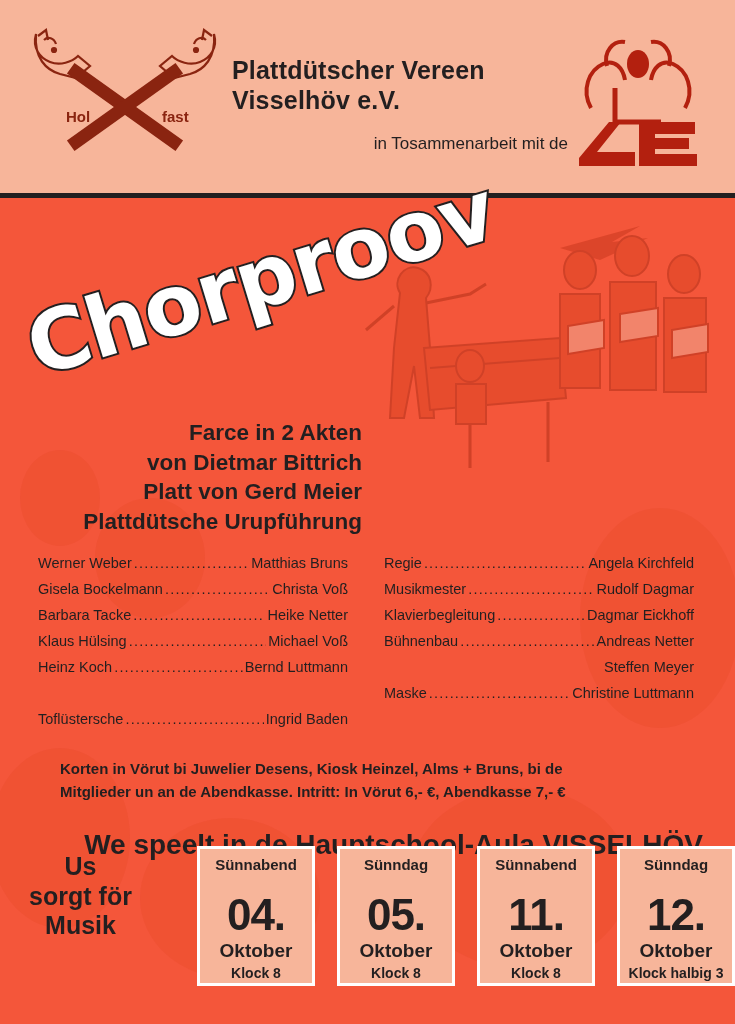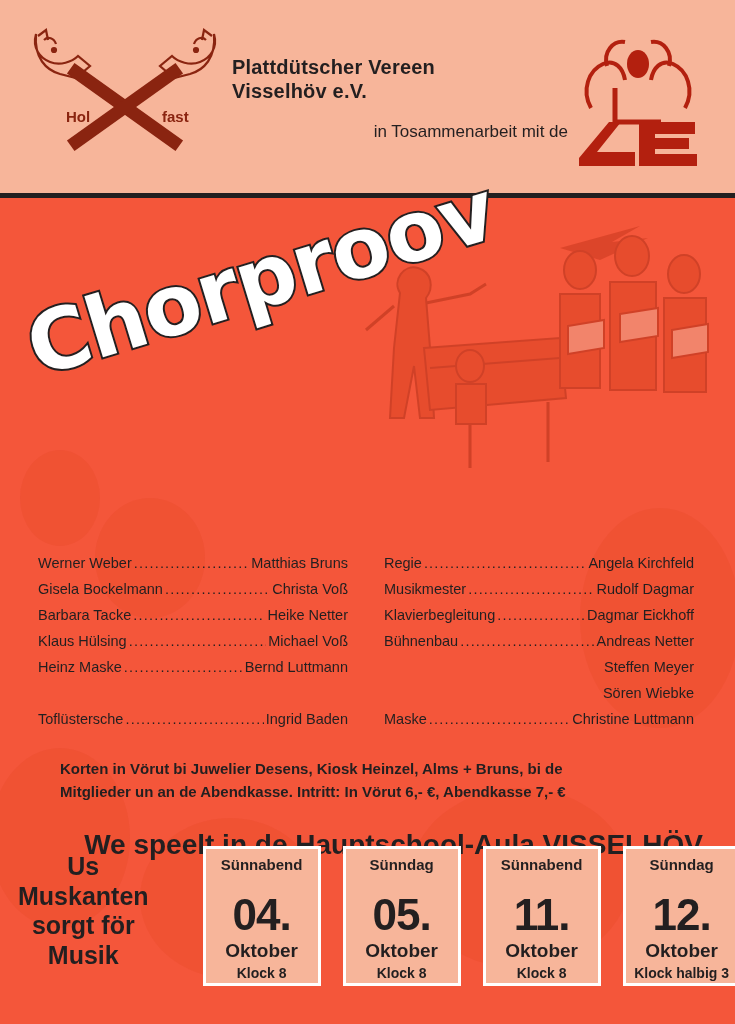--- a/index.html
+++ b/index.html
@@ -47,21 +47,21 @@
   }
   .logo-x svg { display: block; }
 
   .org-block {
     position: absolute;
     left: 232px;
     top: 56px;
     width: 340px;
   }
   .org-line1, .org-line2 {
-    font-size: 20px;
+    font-size: 25px;
     font-weight: bold;
     color: #231f20;
     line-height: 1.18;
     letter-spacing: .2px;
   }
   .org-sub {
     margin-top: 19px;
     font-size: 17px;
     color: #231f20;
     text-align: right;
@@ -350,20 +350,26 @@
           <ellipse cx="660" cy="420" rx="80" ry="110" fill="#e0441f" stroke="none"></ellipse>
         </g>
       </g>
     </svg>
   </div>
 
   <div class="title-wrap">
     <div class="title">Chorproov</div>
   </div>
 
+  <div class="subtitle">
+    <div>Farce in 2 Akten</div>
+    <div>von Dietmar Bittrich</div>
+    <div>Platt von Gerd Meier</div>
+    <div>Plattdütsche Urupführung</div>
+  </div>
 
   <div class="cast">
     <div class="cast-col">
       <div class="cast-row">
         <span class="cast-name">Werner Weber</span>
         <span class="cast-dots">...........................................................</span>
         <span class="cast-actor">Matthias Bruns</span>
       </div>
       <div class="cast-row">
         <span class="cast-name">Gisela Bockelmann</span>
@@ -374,21 +380,21 @@
         <span class="cast-name">Barbara Tacke</span>
         <span class="cast-dots">...........................................................</span>
         <span class="cast-actor">Heike Netter</span>
       </div>
       <div class="cast-row">
         <span class="cast-name">Klaus Hülsing</span>
         <span class="cast-dots">...........................................................</span>
         <span class="cast-actor">Michael Voß</span>
       </div>
       <div class="cast-row">
-        <span class="cast-name">Heinz Maske</span>
+        <span class="cast-name">Heinz Koch</span>
         <span class="cast-dots">...........................................................</span>
         <span class="cast-actor">Bernd Luttmann</span>
       </div>
       <div class="cast-row blank"></div>
       <div class="cast-row">
         <span class="cast-name">Toflüstersche</span>
         <span class="cast-dots">...........................................................</span>
         <span class="cast-actor">Ingrid Baden</span>
       </div>
     </div>
@@ -409,43 +415,39 @@
         <span class="cast-dots">...........................................................</span>
         <span class="cast-actor">Dagmar Eickhoff</span>
       </div>
       <div class="cast-row">
         <span class="cast-name">Bühnenbau</span>
         <span class="cast-dots">...........................................................</span>
         <span class="cast-actor">Andreas Netter</span>
       </div>
       <div class="cast-row right-only">
         <span class="cast-actor">Steffen Meyer</span>
-      </div>
-      <div class="cast-row right-only">
-        <span class="cast-actor">Sören Wiebke</span>
       </div>
       <div class="cast-row">
         <span class="cast-name">Maske</span>
         <span class="cast-dots">...........................................................</span>
         <span class="cast-actor">Christine Luttmann</span>
       </div>
     </div>
   </div>
 
   <div class="tickets">
     <div>Korten in Vörut bi Juwelier Desens, Kiosk Heinzel, Alms + Bruns, bi de</div>
     <div>Mitglieder un an de Abendkasse. Intritt: In Vörut 6,- €, Abendkasse 7,- €</div>
   </div>
 
   <div class="venue">We speelt in de Hauptschool-Aula VISSELHÖV</div>
 
   <div class="bottom">
     <div class="musicians">
       <div>Us</div>
-      <div>Muskanten</div>
       <div>sorgt för</div>
       <div>Musik</div>
     </div>
 
     <div class="dates">
       <div class="date-card">
         <div class="date-day">Sünnabend</div>
         <div class="date-num">04.</div>
         <div class="date-month">Oktober</div>
         <div class="date-time">Klock 8</div>

